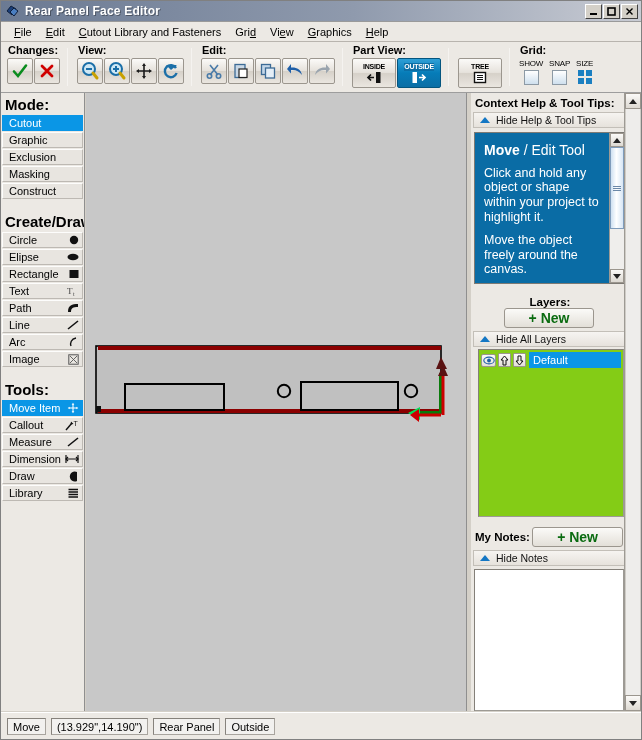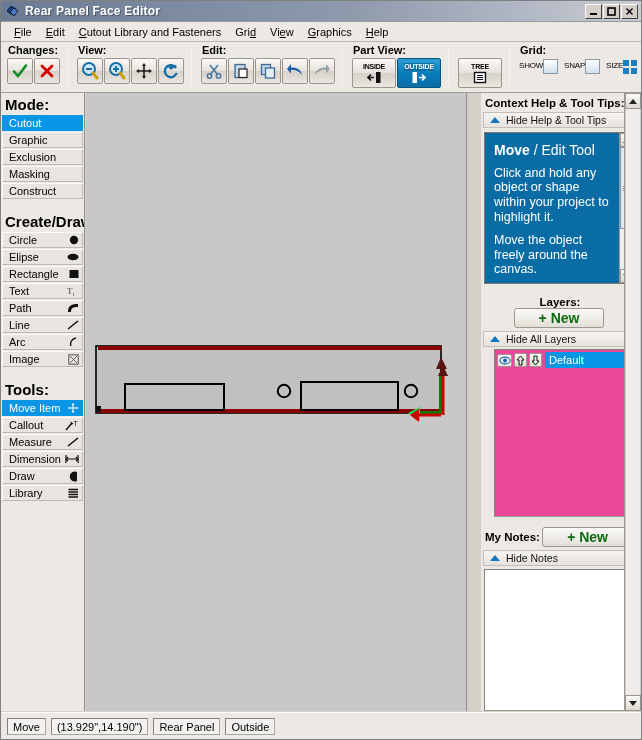--- a/index.html
+++ b/index.html
@@ -91,21 +91,21 @@
   }
   .tbtn.wide { width: 44px; height: 30px; flex-direction: column; gap: 0px; }
   .tbtn.tree { width: 44px; height: 30px; flex-direction: column; }
   .tbtn.on {
     background: linear-gradient(to bottom, #2f9fd6 0%, #067cb8 50%, #0b6ea5 100%);
     border-color: #04557f;
   }
   .minilbl { font-size: 7px; font-weight: bold; color: #000; line-height: 8px; letter-spacing: -0.2px;}
   .tbtn.on .minilbl { color: #fff; background: #0b6ea5; }
   .gridgrp { display: flex; gap: 6px; padding-top: 1px; }
-  .gridcell { display: flex; flex-direction: row; align-items: center; }
+  .gridcell { display: flex; flex-direction: column; align-items: center; }
   .gridcell .cap { font-size: 8px; color: #000; letter-spacing: -0.2px; margin-bottom: 2px; }
   .chk {
     width: 15px; height: 15px;
     background: linear-gradient(to bottom, #ffffff, #cfe0ee);
     border: 1px solid #8d9aa5;
   }
   .sizeicon { display: grid; grid-template-columns: 6px 6px; grid-template-rows: 6px 6px; gap: 2px; }
   .sizeicon i { background: #1a7fc1; display: block; }
 
   
@@ -138,21 +138,21 @@
   .canvaswrap {
     position: absolute; left: 85px; top: 92px;
     width: 381px; height: 618px;
     background: #c8c8c8;
     border-right: 1px solid #8f8f8f;
     overflow: hidden;
   }
 
   
   .rightpanel {
-    position: absolute; left: 480px; top: 92px;
+    position: absolute; left: 470px; top: 92px;
     width: 156px; height: 618px;
     background: #ece9e4;
     overflow: hidden;
   }
   .panel-title {
     font-size: 11.5px; font-weight: bold; color: #000;
     padding: 4px 2px 3px 4px;
     display: flex; align-items: center; justify-content: space-between;
   }
   .newbtn {
@@ -209,22 +209,22 @@
     background: linear-gradient(to right,#cfe1f2,#ffffff 45%,#d7e6f5);
     border: 1px solid #7f9cbb;
     display: flex; align-items: center; justify-content: center;
   }
   .grip { width: 8px; }
   .grip i { display:block; height:1px; background:#6b88a8; margin:1px 0; }
   .caret-up { width:0;height:0;border-left:4px solid transparent;border-right:4px solid transparent;border-bottom:5px solid #222; }
   .caret-dn { width:0;height:0;border-left:4px solid transparent;border-right:4px solid transparent;border-top:5px solid #222; }
 
   .listbox {
-    margin: 2px 3px 0 13px;
-    background: #ec4899;
+    margin: 2px 3px 0 7px;
+    background: #84cc16;
     border: 1px solid #9d9a94;
     border-top-color:#848079; border-left-color:#848079;
   }
   .layer-row {
     display: flex; align-items: center; gap: 2px;
     padding: 2px 2px 2px 2px;
   }
   .eye {
     width: 15px; height: 13px; border: 1px solid #9b968e; border-radius:2px;
     background: linear-gradient(to bottom,#fbfaf8,#e3dfd8);

